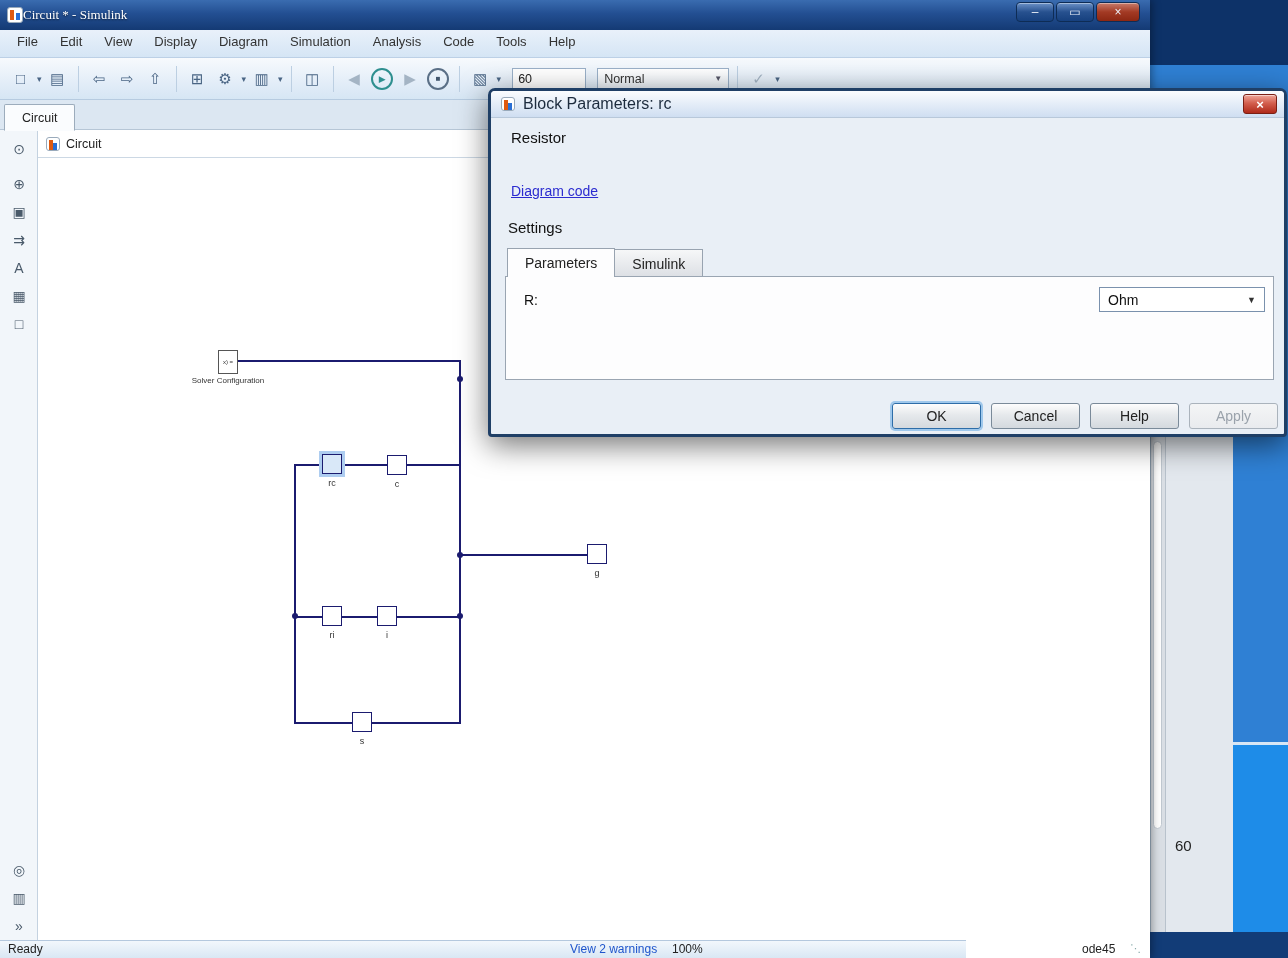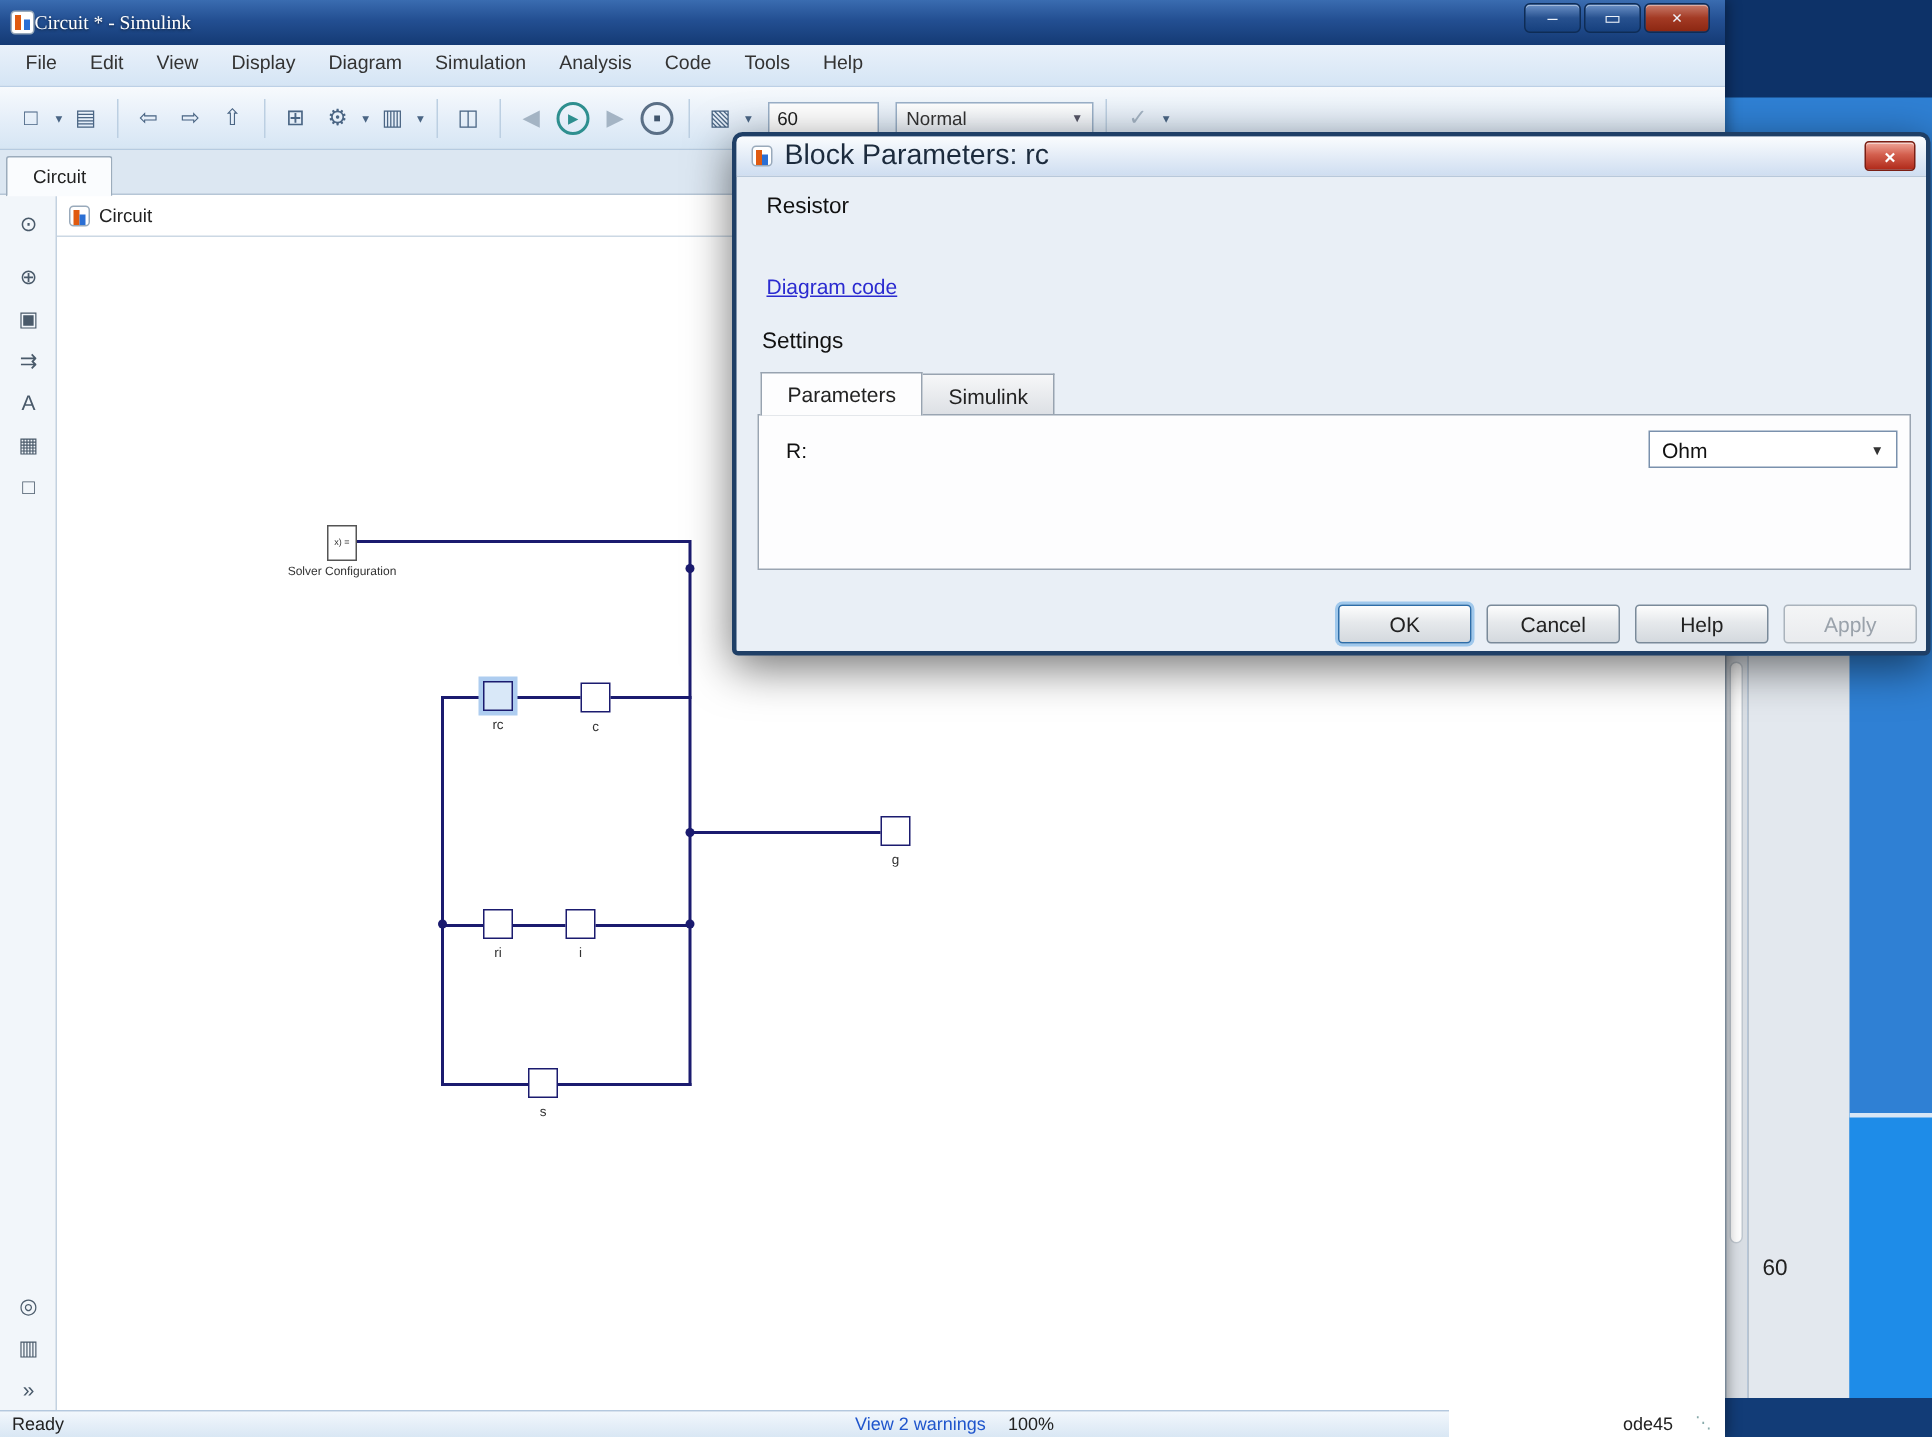--- a/index.html
+++ b/index.html
@@ -90,21 +90,21 @@
   .sb.link { color:#1f55cc; cursor:pointer; }
   .sb.grip { color:#8aa; font-size:11px; }
 
   
   .dialog { position:absolute; left:488px; top:88px; width:799px; height:349px; z-index:50;
     background:#e9eff6; border:3px solid #1f3f66; border-radius:7px 7px 4px 4px;
     box-shadow:0 8px 30px rgba(0,0,0,.55); }
   .dlg-title { position:absolute; left:0; top:0; width:100%; height:27px;
     background:linear-gradient(#fafcfe,#cfdef1); border-bottom:1px solid #b8c8da; border-radius:4px 4px 0 0;
     display:flex; align-items:center; padding-left:10px; gap:8px; }
-  .dlg-title .dt-text { font-size:19px; color:#1c2b3d; }
+  .dlg-title .dt-text { font-size:16px; color:#1c2b3d; }
   .dlg-close { position:absolute; right:7px; top:3px; width:34px; height:20px; border:1px solid #7a1f14; border-radius:3px;
     background:linear-gradient(#f0a79a,#d35f4e 45%,#b02a1a); color:#fff; font-size:13px; font-weight:bold;
     display:flex; align-items:center; justify-content:center; box-shadow:inset 0 1px 0 rgba(255,255,255,.5); cursor:pointer; }
   .dlg-heading { position:absolute; left:20px; top:38px; font-size:15px; color:#111; }
   .dlg-link { position:absolute; left:20px; top:92px; font-size:14px; color:#2b2bd0; text-decoration:underline; cursor:pointer; }
   .dlg-settings { position:absolute; left:17px; top:128px; font-size:15px; color:#111; }
   .dlg-tabs { position:absolute; left:16px; top:157px; display:flex;align-items:center; }
   .dlg-tab { height:28px; line-height:28px; padding:0 17px; font-size:14px; color:#222;
     border:1px solid #98a3b0; background:linear-gradient(#f6f7f8,#dde0e5); cursor:pointer; }
   .dlg-tab.active { background:#fdfdfe; height:29px; border-bottom:none; position:relative; z-index:3; }

